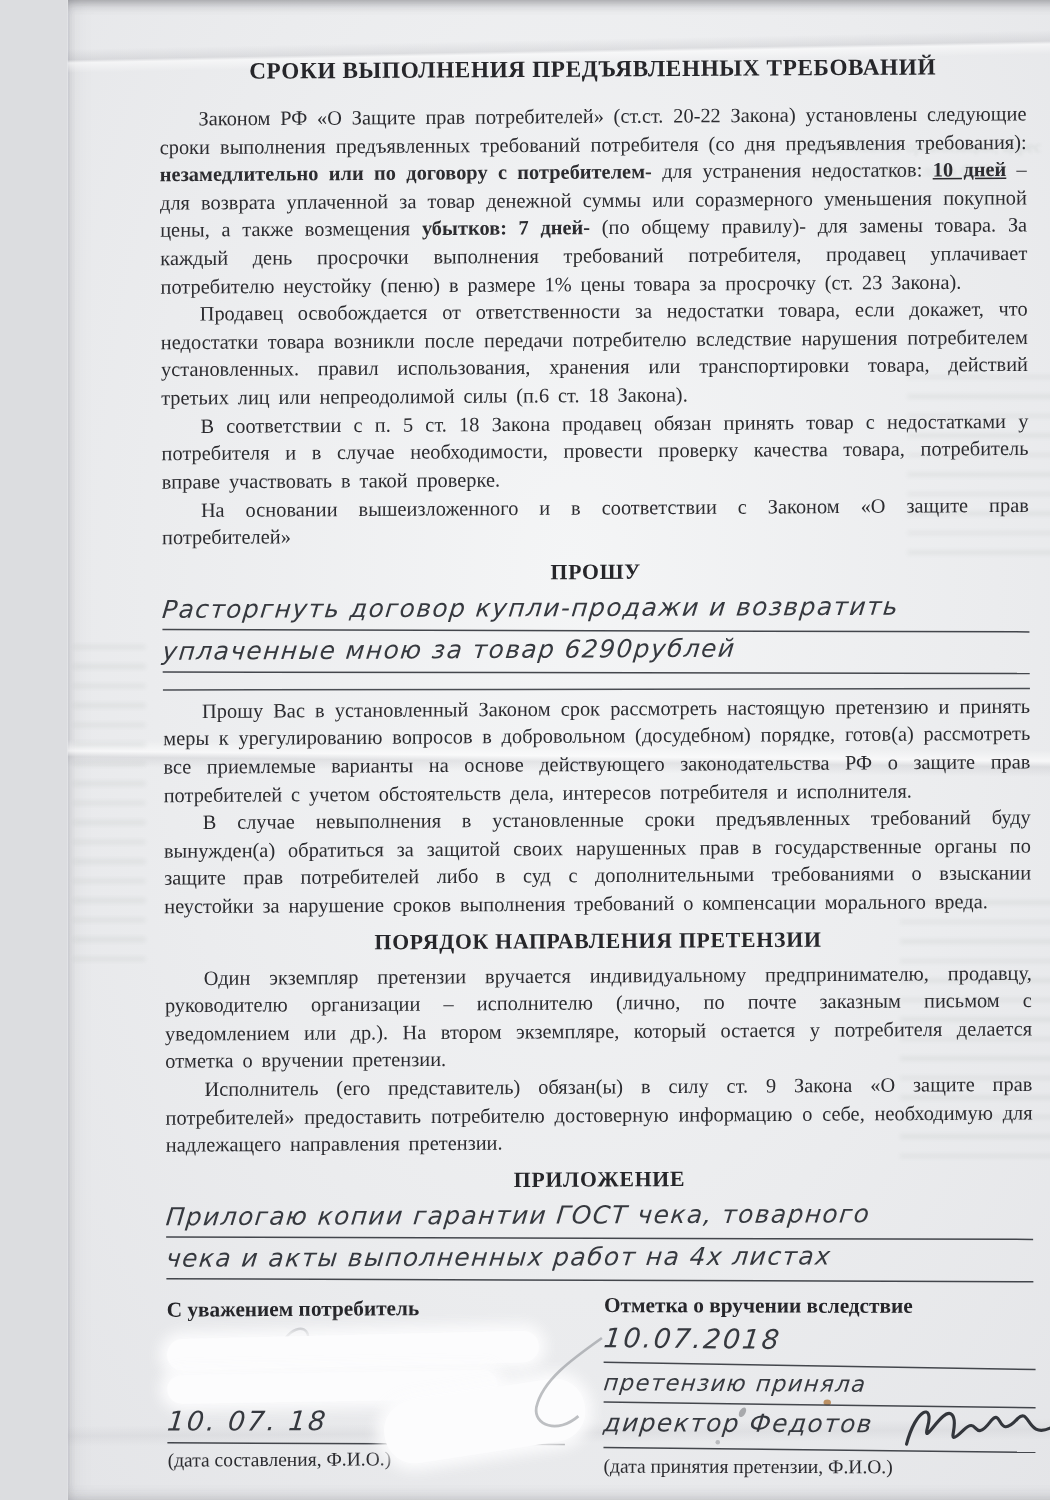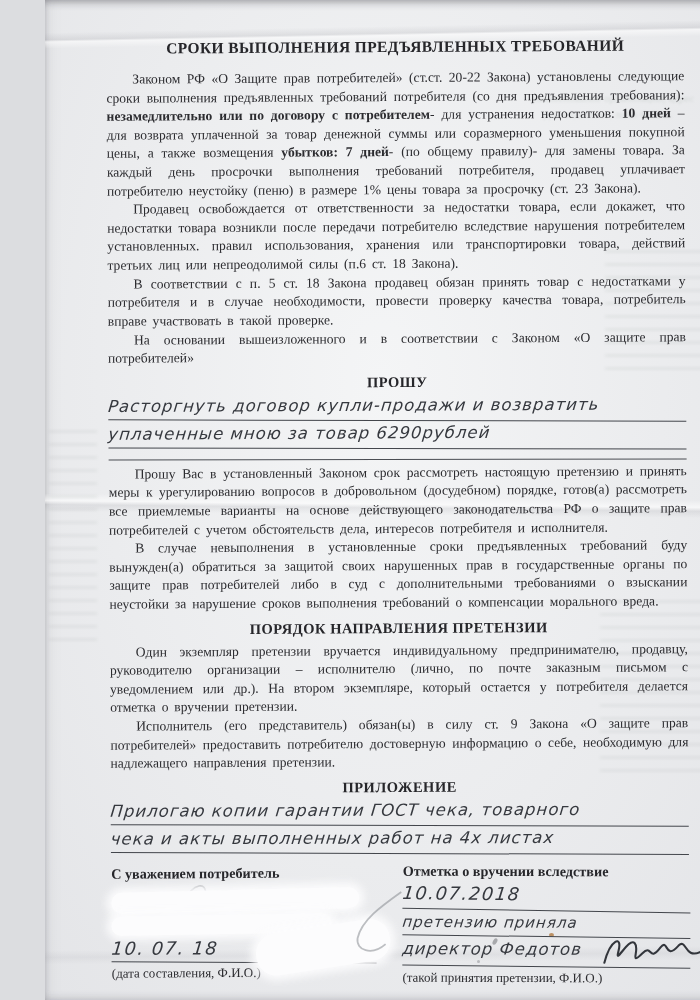--- a/index.html
+++ b/index.html
@@ -22,21 +22,21 @@
   }
   .doc-title{
     text-align:center;font-weight:bold;font-size:15.5px;letter-spacing:.4px;
     margin:0 0 13px 0;color:#26262a;
   }
   .para{
     margin:0;text-align:justify;text-indent:26px;
     font-size:13.6px;line-height:1.37;word-spacing:2.5px;color:#2c2c30;
   }
   .b{font-weight:bold;}
-  .bu{font-weight:bold;}
+  .bu{font-weight:bold;text-decoration:underline;}
   .sec-head{
     text-align:center;font-weight:bold;font-size:14.5px;letter-spacing:.5px;
     margin:7px 0 5px 0;color:#26262a;
   }
   
   .hw-line{
     position:relative;border-bottom:1.6px solid #43464c;
     height:24px;margin:0 0 3px 0;white-space:nowrap;overflow:visible;
   }
   .hw{
@@ -179,19 +179,19 @@
           <span class="hw hw-sm">претензию приняла</span>
         </div>
 
         <div class="hw-line" style="height:26px;transform:rotate(0.5deg);">
           <span class="hw">директор  Федотов</span>
           <svg class="sig-svg" width="110" height="40" viewBox="0 0 110 40">
             <path d="M6 30 C12 6 24 2 20 18 C16 34 30 4 36 10 C42 16 30 34 44 20 C54 10 50 30 62 14 C70 4 66 28 80 12 C88 4 86 26 102 18" fill="none" stroke="#33363c" stroke-width="2.1" stroke-linecap="round"></path>
           </svg>
         </div>
 
-        <p class="caption">(такой принятия претензии, Ф.И.О.)</p>
+        <p class="caption">(дата принятия претензии, Ф.И.О.)</p>
       </div>
 
     </div>
 
   </div>
 </div>
 
 </body></html>

